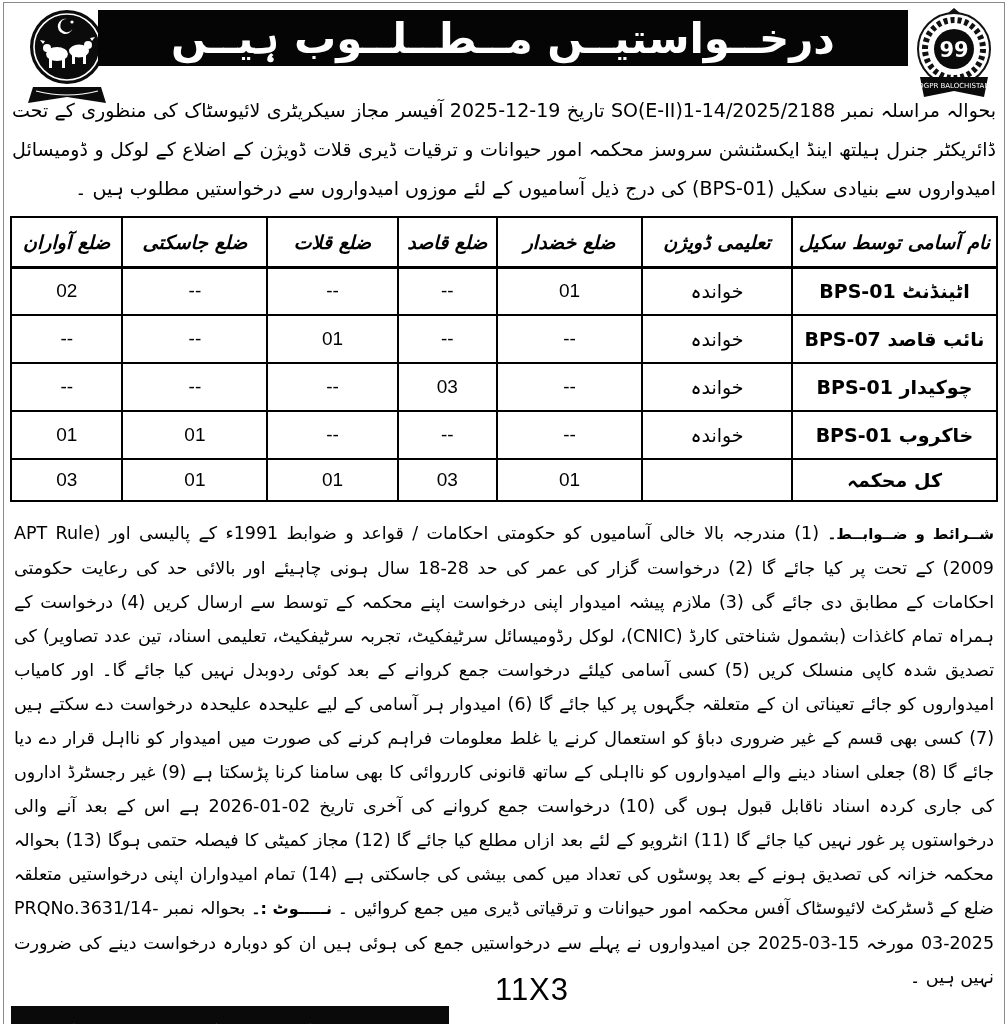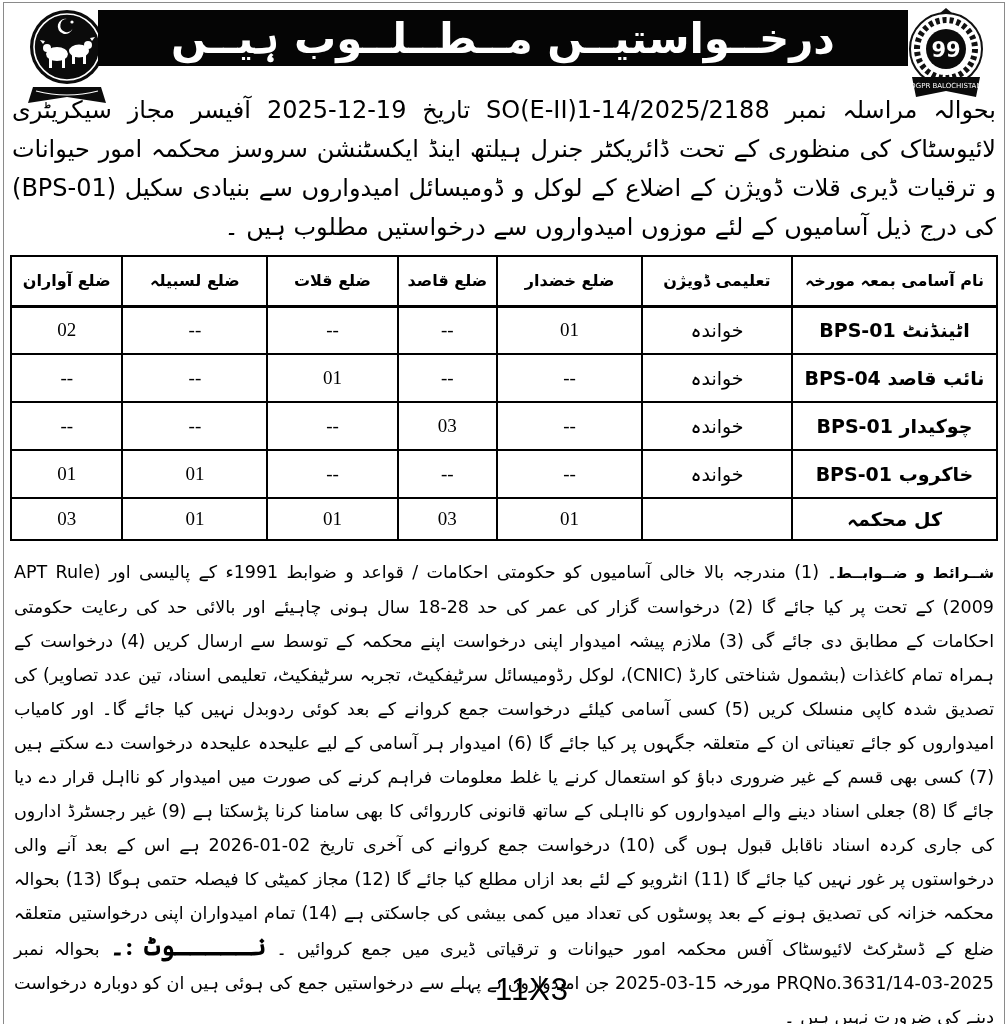--- a/index.html
+++ b/index.html
@@ -7,41 +7,41 @@
               font-family:"DejaVu Sans",sans-serif; color:#000; }
   .ad { position:absolute; left:3px; top:2px; width:1002px; border:1px solid #8a8a8a; background:#fff; }
 
   
   .hdr { position:relative; height:64px; }
   .banner { position:absolute; left:94px; right:96px; top:7px; height:56px;
             background:#050505; color:#fff; display:flex; align-items:center; justify-content:center; }
   .banner .title { font-size:42px; font-weight:bold; letter-spacing:2px; direction:rtl; white-space:nowrap; }
   .logo { position:absolute; top:4px; }
   .logo.left { left:12px; }
-  .logo.right { right:12px;text-align:right; }
+  .logo.right { right:4px;text-align:right; }
 
   
-  .intro { direction:rtl; padding:24px 8px 2px 8px; font-size:24px; line-height:39px;
+  .intro { direction:rtl; padding:24px 8px 2px 8px; font-size:19px; line-height:39px;
            text-align:justify; }
 
   
   table.jobs { width:calc(100% - 12px); margin:6px; border-collapse:collapse; direction:rtl; table-layout:fixed; }
   table.jobs th, table.jobs td { border:2px solid #000; text-align:center; vertical-align:middle; padding:2px 4px; }
-  table.jobs th { height:50px; font-size:16px; font-weight:bold; border-bottom-width:3px; }
+  table.jobs th { height:50px; font-size:19px; font-weight:bold; border-bottom-width:3px;font-style:italic; }
   table.jobs td { height:48px; font-size:19px; }
   table.jobs tr.total td { height:42px; }
-  td.num { font-family:Liberation Serif, serif; font-size:20px; }
+  td.num { font-family:Liberation Sans, sans-serif; font-size:20px; }
   td.post { font-weight:700; }
   .w-post{width:20.8%} .w-qual{width:15.2%} .w-d1{width:14.7%} .w-d2{width:10.1%}
   .w-d3{width:13.2%} .w-d4{width:14.7%} .w-d5{width:11.3%}
 
   
   .terms { direction:rtl; padding:8px 10px 4px 10px; font-size:17.5px; line-height:34px; text-align:justify; }
   .terms b.h { font-size:15px; letter-spacing:1px; }
-  .terms b.note { font-size:26px; letter-spacing:1px;font-family:Liberation Serif, serif; }
+  .terms b.note { font-size:16px; letter-spacing:1px; }
 
   
   .bottom { position:relative; height:100px; }
   .sig-box { position:absolute; left:7px; top:8px; width:438px; background:#0a0a0a; color:#fff;
              text-align:center; direction:rtl; padding:10px 6px 12px 6px; }
   .sig-box .l1 { font-size:20px; font-weight:bold; line-height:32px; }
 
   
   .size-label { position:absolute; left:0; width:1008px; top:972px; text-align:center;
                 font-family:"Liberation Sans","DejaVu Sans",sans-serif; font-size:31px;
@@ -100,41 +100,41 @@
       <col class="w-post">
         <col class="w-qual">
         <col class="w-d1">
         <col class="w-d2">
       <col class="w-d3">
         <col class="w-d4">
         <col class="w-d5">
     </colgroup>
     <thead>
       <tr>
-        <th>نام آسامی بمعہ مورخہ</th>
+        <th>نام آسامی توسط سکیل</th>
         <th>تعلیمی ڈویژن</th>
         <th>ضلع خضدار</th>
         <th>ضلع قاصد</th>
         <th>ضلع قلات</th>
-        <th>ضلع لسبیلہ</th>
+        <th>ضلع جاسکتی</th>
         <th>ضلع آواران</th>
       </tr>
     </thead>
     <tbody>
       <tr>
         <td class="post">اٹینڈنٹ BPS-01</td>
         <td>خواندہ</td>
         <td class="num">01</td>
         <td class="num">--</td>
         <td class="num">--</td>
         <td class="num">--</td>
         <td class="num">02</td>
       </tr>
       <tr>
-        <td class="post">نائب قاصد BPS-04</td>
+        <td class="post">نائب قاصد BPS-07</td>
         <td>خواندہ</td>
         <td class="num">--</td>
         <td class="num">--</td>
         <td class="num">01</td>
         <td class="num">--</td>
         <td class="num">--</td>
       </tr>
       <tr>
         <td class="post">چوکیدار BPS-01</td>
         <td>خواندہ</td>

